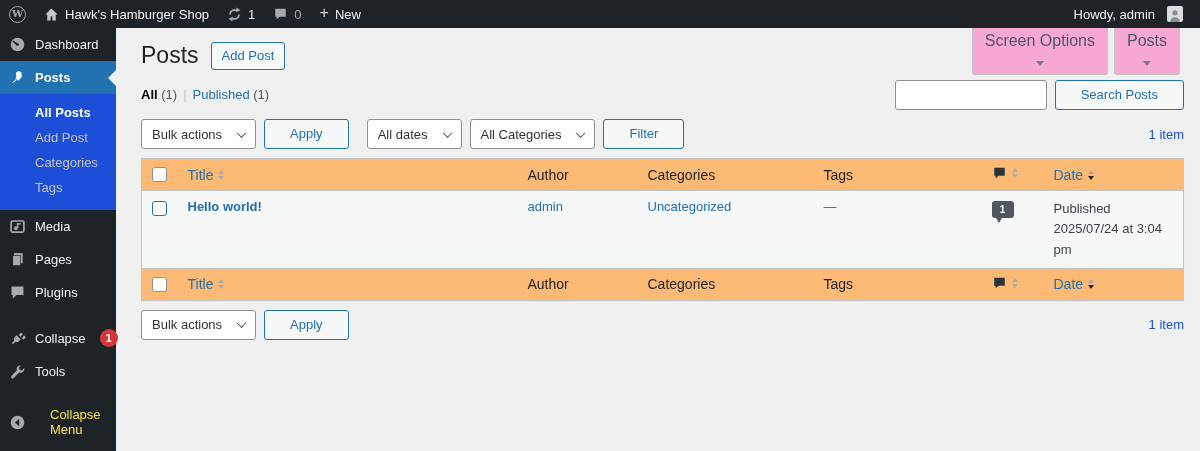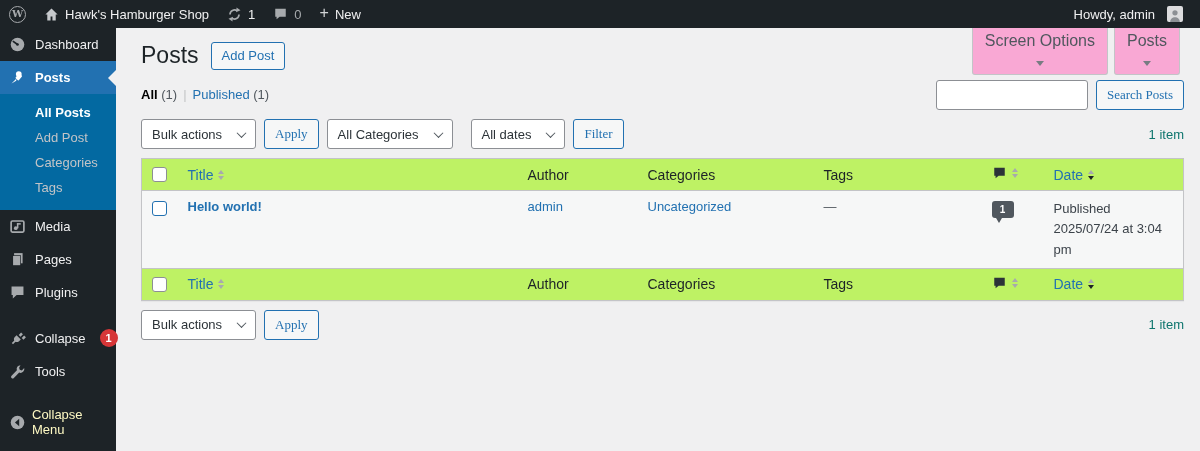--- a/index.html
+++ b/index.html
@@ -36,33 +36,33 @@
   .menu-item {
     display:flex; align-items:center; gap:9px; padding:8px 9px;
     color:#f0f0f1; cursor:pointer; position:relative;
   }
   .menu-item svg, .collapse-item svg { width:17px; height:17px; flex:none; }
   .menu-item.active { background:#2271b1; color:#fff; font-weight:600; }
   .menu-item.active::after {
     content:""; position:absolute; right:0; top:50%; transform:translateY(-50%);
     border:8px solid transparent; border-right:8px solid #f0f0f1;
   }
-  .submenu { background:#0369a1; padding:6px 0 10px; }
+  .submenu { background:#1d4ed8; padding:6px 0 10px; }
   .submenu-item { padding:5px 9px 5px 35px; color:#c3c4c7; cursor:pointer; }
   .submenu-item.current { color:#fff; font-weight:600; }
   .menu-sep { height:12px; }
   .badge {
     background:#d63638; color:#fff; border-radius:9px; min-width:18px; height:18px;
     font-size:11px; font-weight:600; display:inline-flex; align-items:center;
     justify-content:center; padding:0 5px; margin-left:5px;
   }
   .collapse-item {
     position:absolute; bottom:6px; left:0; right:2px;
-    display:flex; align-items:center; gap:6px; padding:8px 9px;
-    color:#fef9c3; cursor:pointer;
+    display:flex; align-items:center; gap:24px; padding:8px 9px;
+    color:#fde047; cursor:pointer;
   }
 
   
   .content { position:absolute; left:125px; top:28px; right:0; bottom:0; padding:0 16px; }
   .screen-meta { position:absolute; top:0; right:20px; display:flex; gap:6px; z-index:5; }
   .meta-btn {
     background:#f9a8d4; border:1px solid #c3c4c7; border-top:none; border-radius:0 0 3px 3px;
     padding:4px 12px; color:#50575e; display:flex; align-items:center; gap:7px; cursor:pointer;
     font-size:16px;
     flex-direction:column;
@@ -80,35 +80,35 @@
   .views { display:flex; align-items:center; gap:6px; }
   .view-all-label { color:#000; font-weight:600; }
   .gray { color:#50575e; }
   .view-sep { color:#c3c4c7; }
   .link { color:#2271b1; cursor:pointer; }
   .search-form { margin-left:auto; display:flex; gap:8px; align-items:center; }
   .search-input {
     width:152px; height:30px; border:1px solid #8c8f94; border-radius:3px;
     background:#fff; padding:0 8px; font:inherit; color:#2c3338;
   }
-  .btn-30 { padding:5px 10px;font-family:Liberation Serif, serif; }
+  .btn-30 { padding:5px 25px; }
 
   .tablenav { display:flex; align-items:center; margin-top:9px; gap:8px; }
   .fake-select {
     display:inline-flex; align-items:center; gap:16px; background:#fff;
     border:1px solid #8c8f94; border-radius:3px; height:30px; padding:0 10px;
     color:#2c3338; cursor:pointer;
   }
   .chev { width:7px; height:7px; border-right:1.8px solid #50575e; border-bottom:1.8px solid #50575e; transform:rotate(45deg) translate(-1px,-1px); }
-  .items-count { margin-left:auto; color:#0f766e; }
+  .items-count { margin-left:auto; color:#1d4ed8; }
 
   
   .posts-table {
     margin-top:9px; width:100%; border-collapse:collapse;
-    background:#bef264; border:1px solid #c3c4c7; box-shadow:0 1px 1px rgba(0,0,0,.04);
+    background:#fdba74; border:1px solid #c3c4c7; box-shadow:0 1px 1px rgba(0,0,0,.04);
   }
   .posts-table th, .posts-table td { text-align:left; font-weight:400; padding:8px 10px; font-size:13px; vertical-align:top; }
   .posts-table thead th, .posts-table tfoot th { padding:7px 10px; color:#1d2327; font-size:14px; vertical-align:middle; }
   .posts-table thead tr { border-bottom:1px solid #c3c4c7; }
   .posts-table tfoot tr { border-top:1px solid #c3c4c7; }
   .row-stripe { background:#f6f7f7; }
   .cb-col { width:36px; }
   .checkbox {
     width:15px; height:15px; border:1px solid #8c8f94; border-radius:3px; background:#fff; cursor:pointer;
   }
@@ -295,26 +295,26 @@
       <button class="btn btn-30">Search Posts</button>
     </div>
   </div>
 
   <div class="tablenav">
     <div class="fake-select">
       <span>Bulk actions</span>
       <span class="chev"></span>
     </div>
     <button class="btn btn-30">Apply</button>
+    <div class="fake-select" style="margin-left:10px;">
+      <span>All dates</span>
+      <span class="chev"></span>
+    </div>
     <div class="fake-select">
       <span>All Categories</span>
-      <span class="chev"></span>
-    </div>
-    <div class="fake-select" style="margin-left:10px;">
-      <span>All dates</span>
       <span class="chev"></span>
     </div>
     <button class="btn btn-30">Filter</button>
     <span class="items-count">1 item</span>
   </div>
 
   <table class="posts-table">
     <colgroup>
       <col style="width:36px">
         <col>

